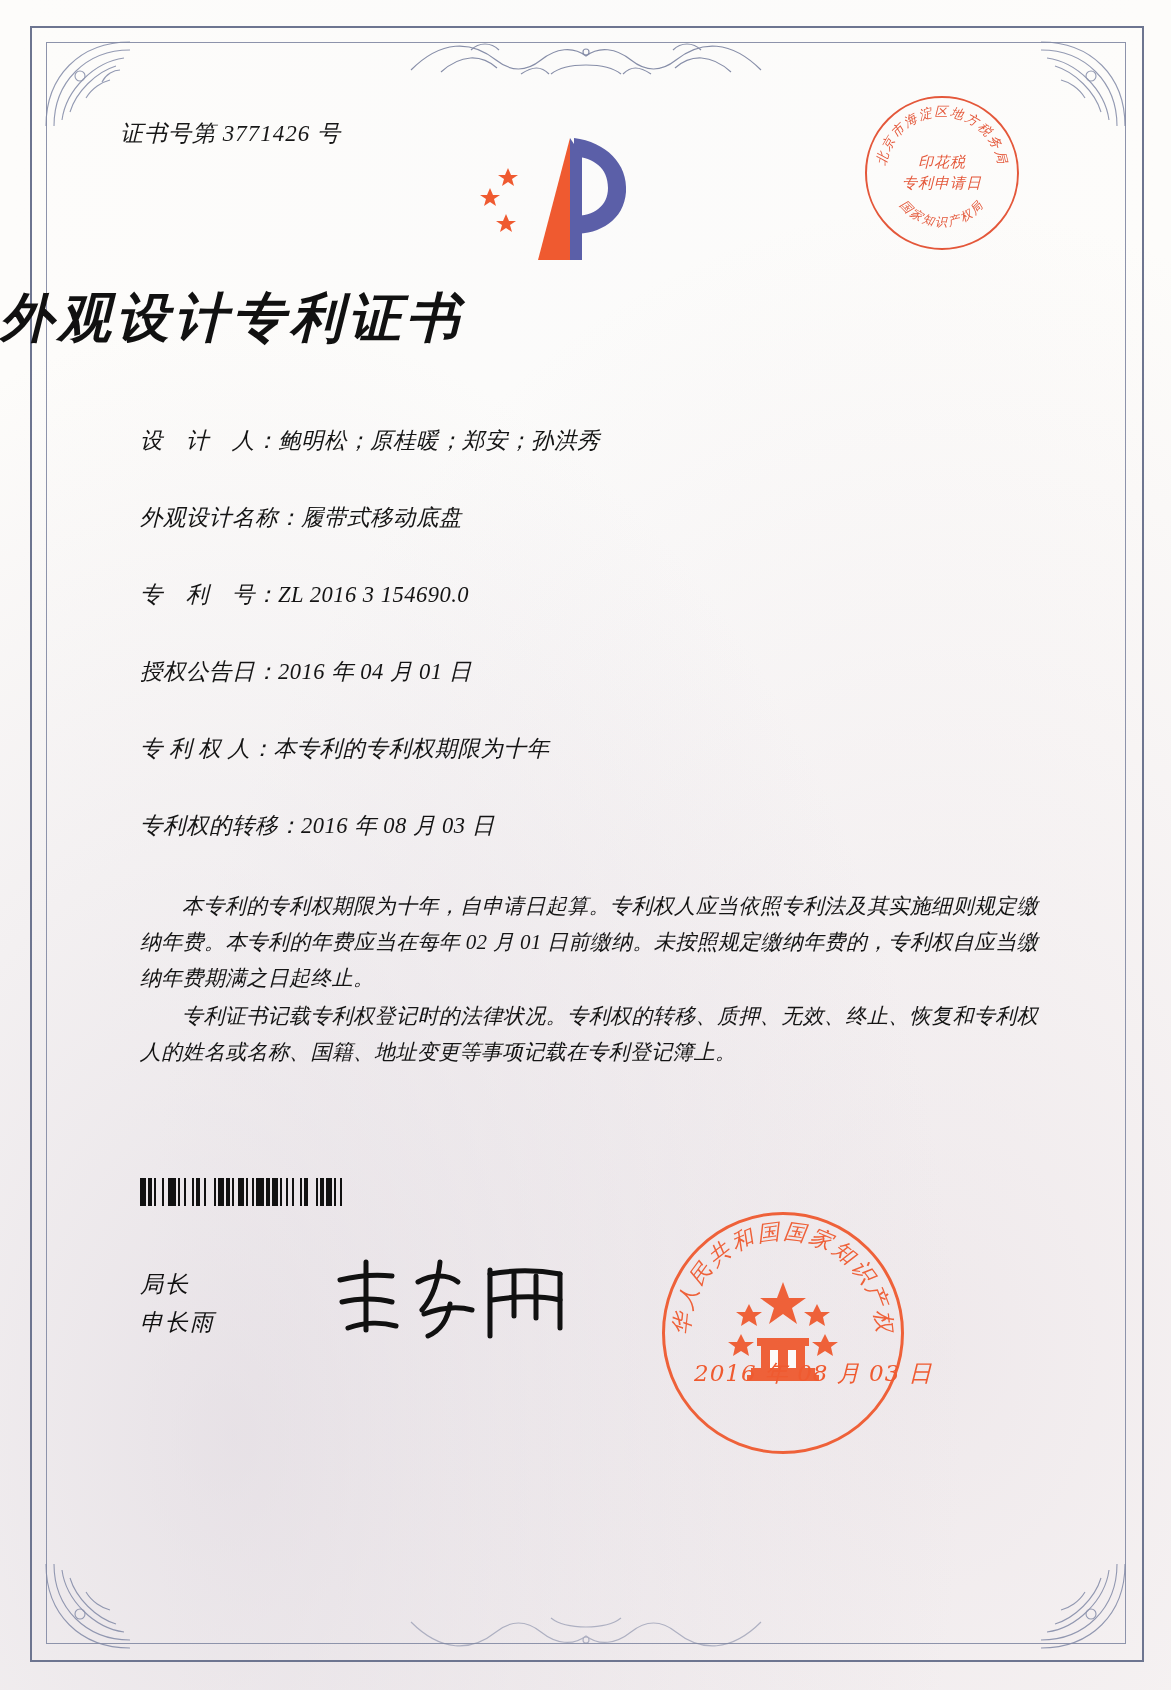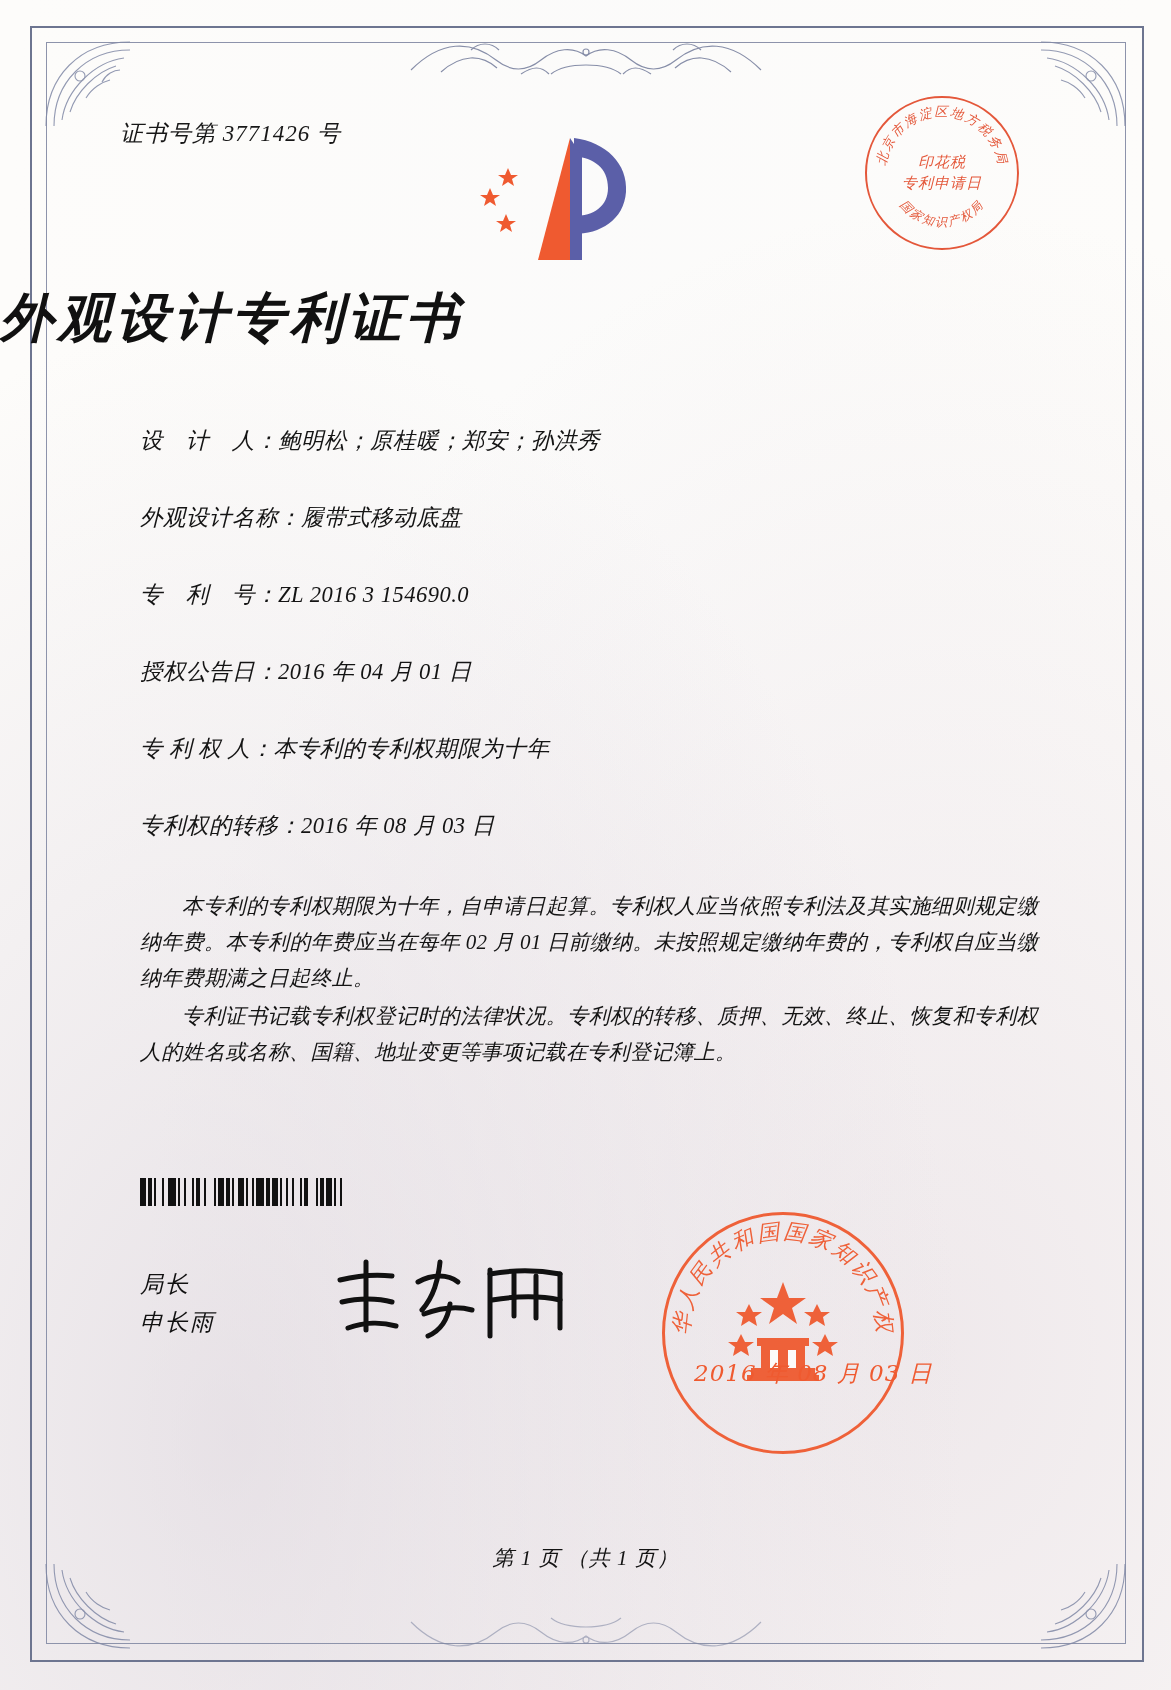--- a/index.html
+++ b/index.html
@@ -501,15 +501,14 @@
         <rect x="28" y="90" width="64" height="7"></rect>
         <rect x="24" y="97" width="72" height="6"></rect>
         <rect x="47" y="72" width="8" height="18" fill="#fdfcfa"></rect>
         <rect x="65" y="72" width="8" height="18" fill="#fdfcfa"></rect>
       </svg>
     </div>
   </div>
 
   <div class="stamp-date">2016 年 08 月 03 日</div>
 
-  <div class="page-footer">第 1 页 （共 1 页）</div>
 
 </div>
 
 </body></html>

